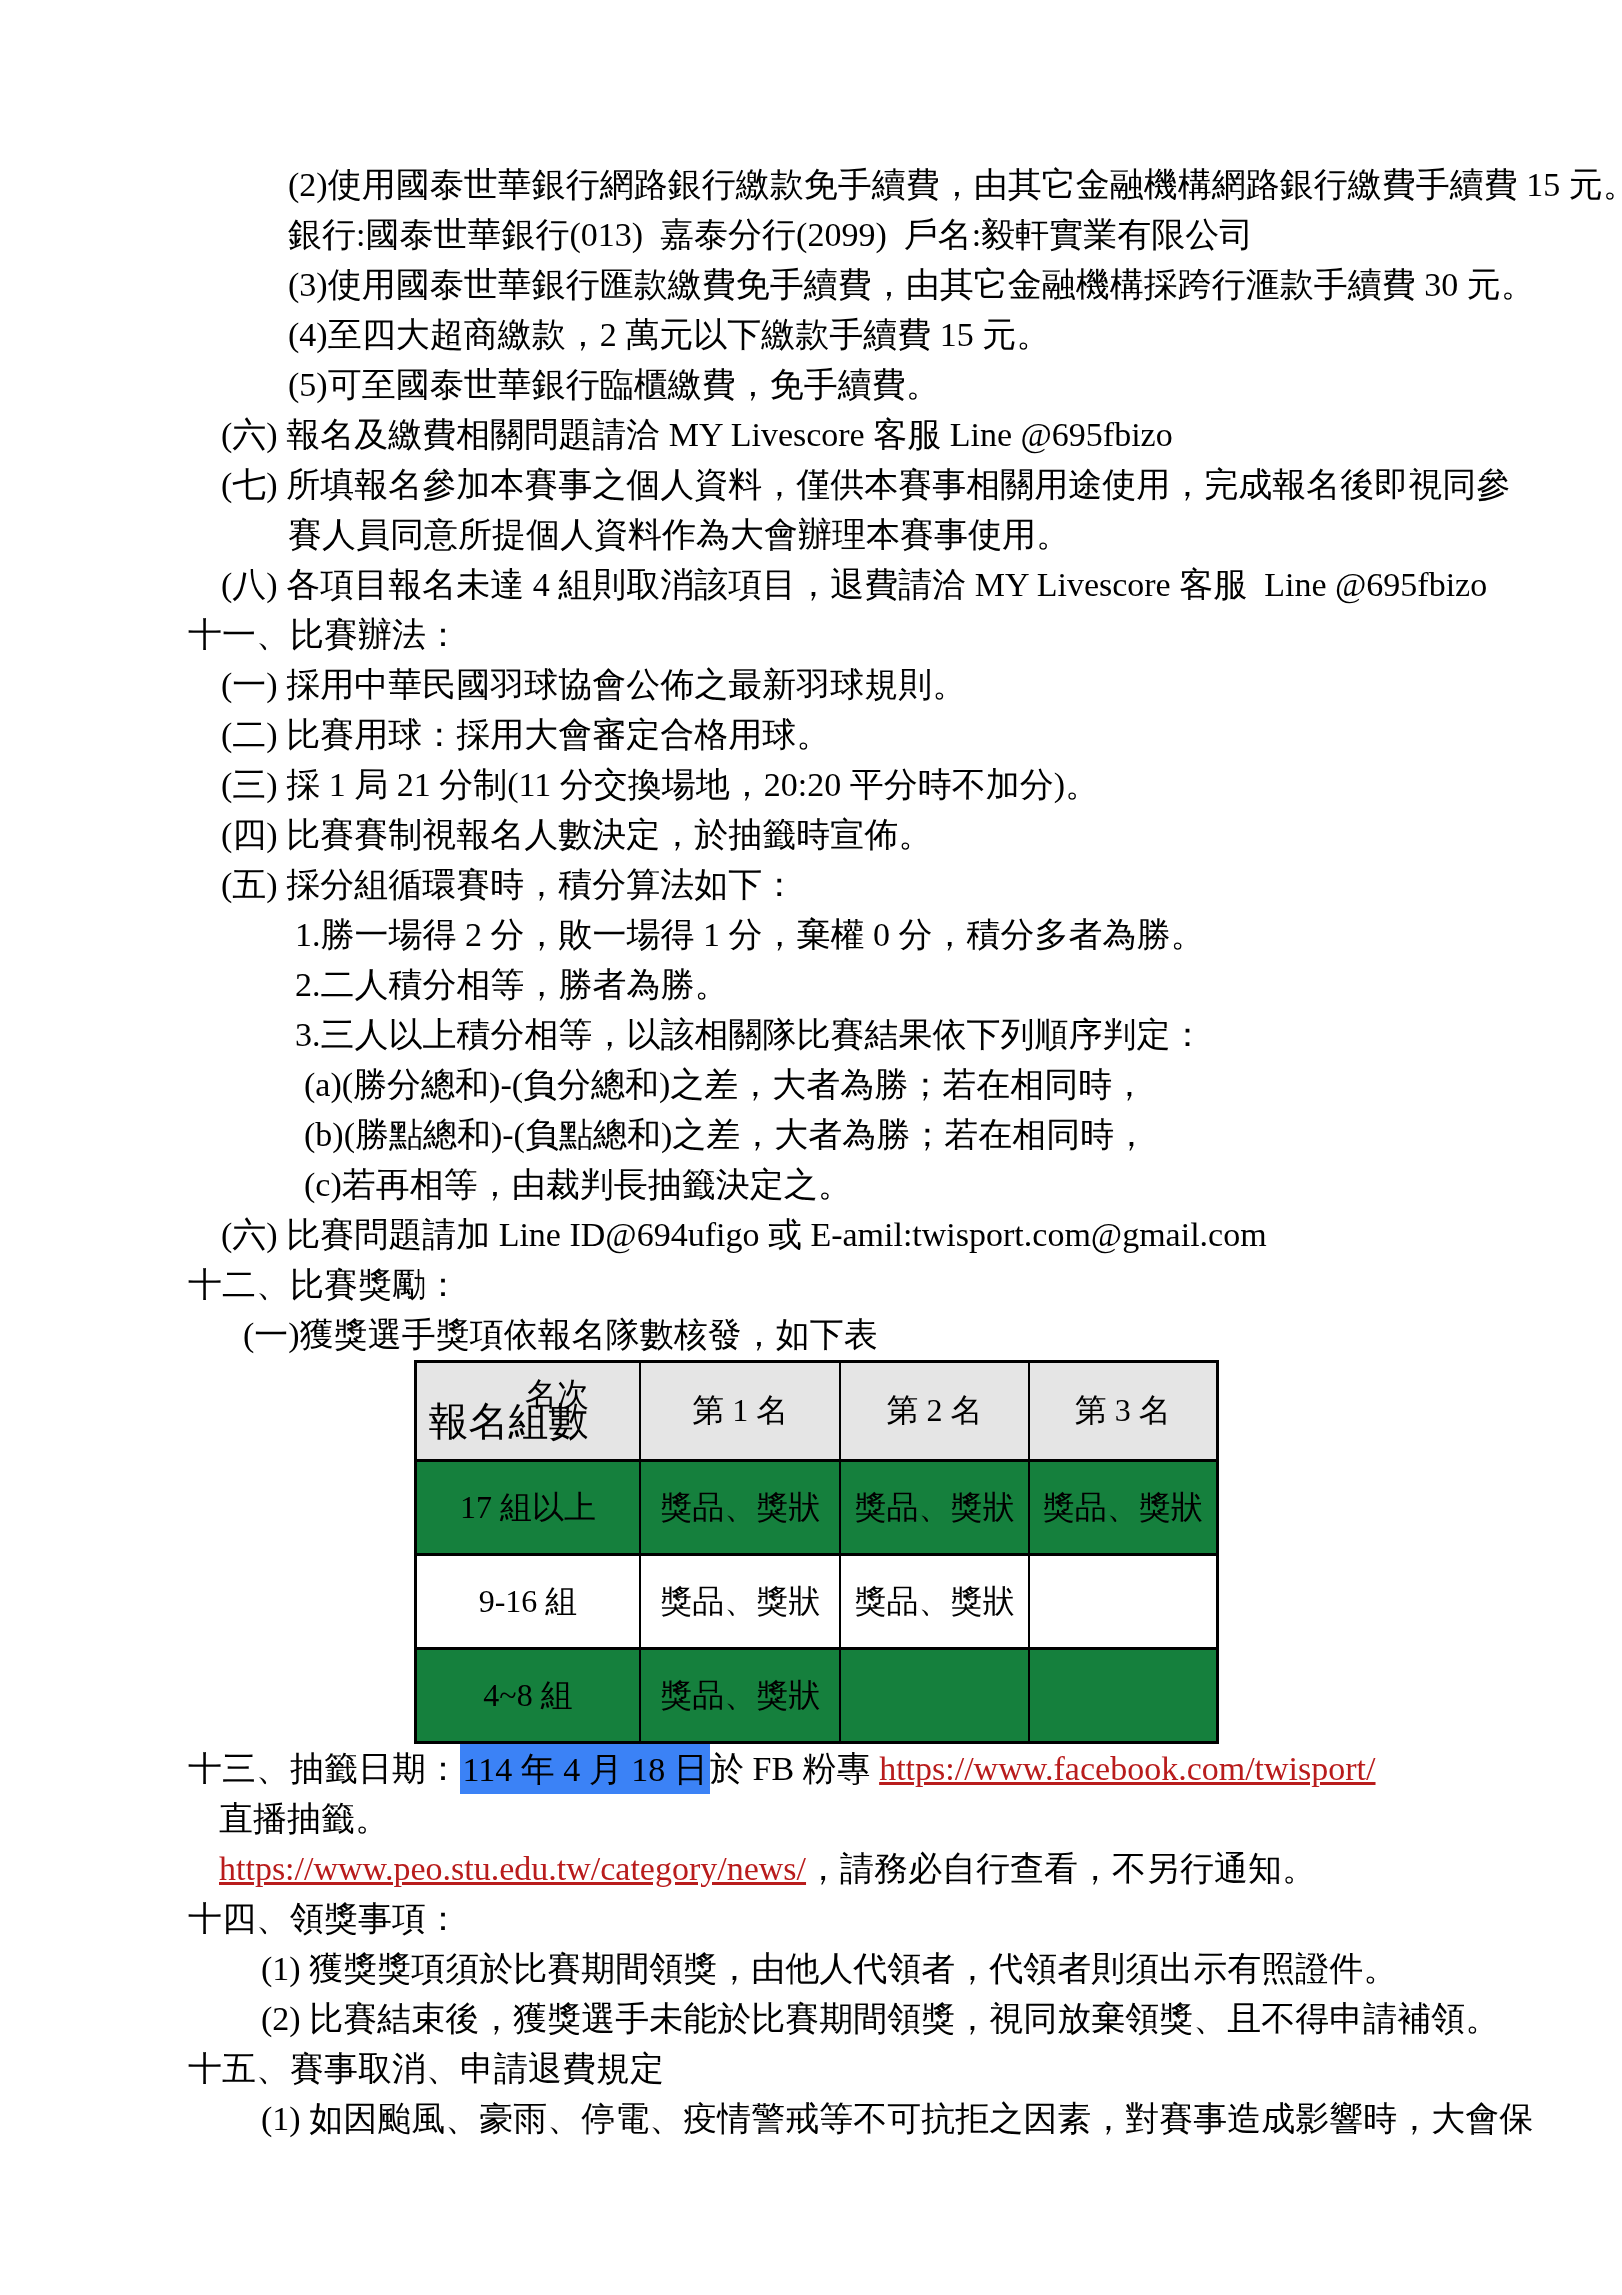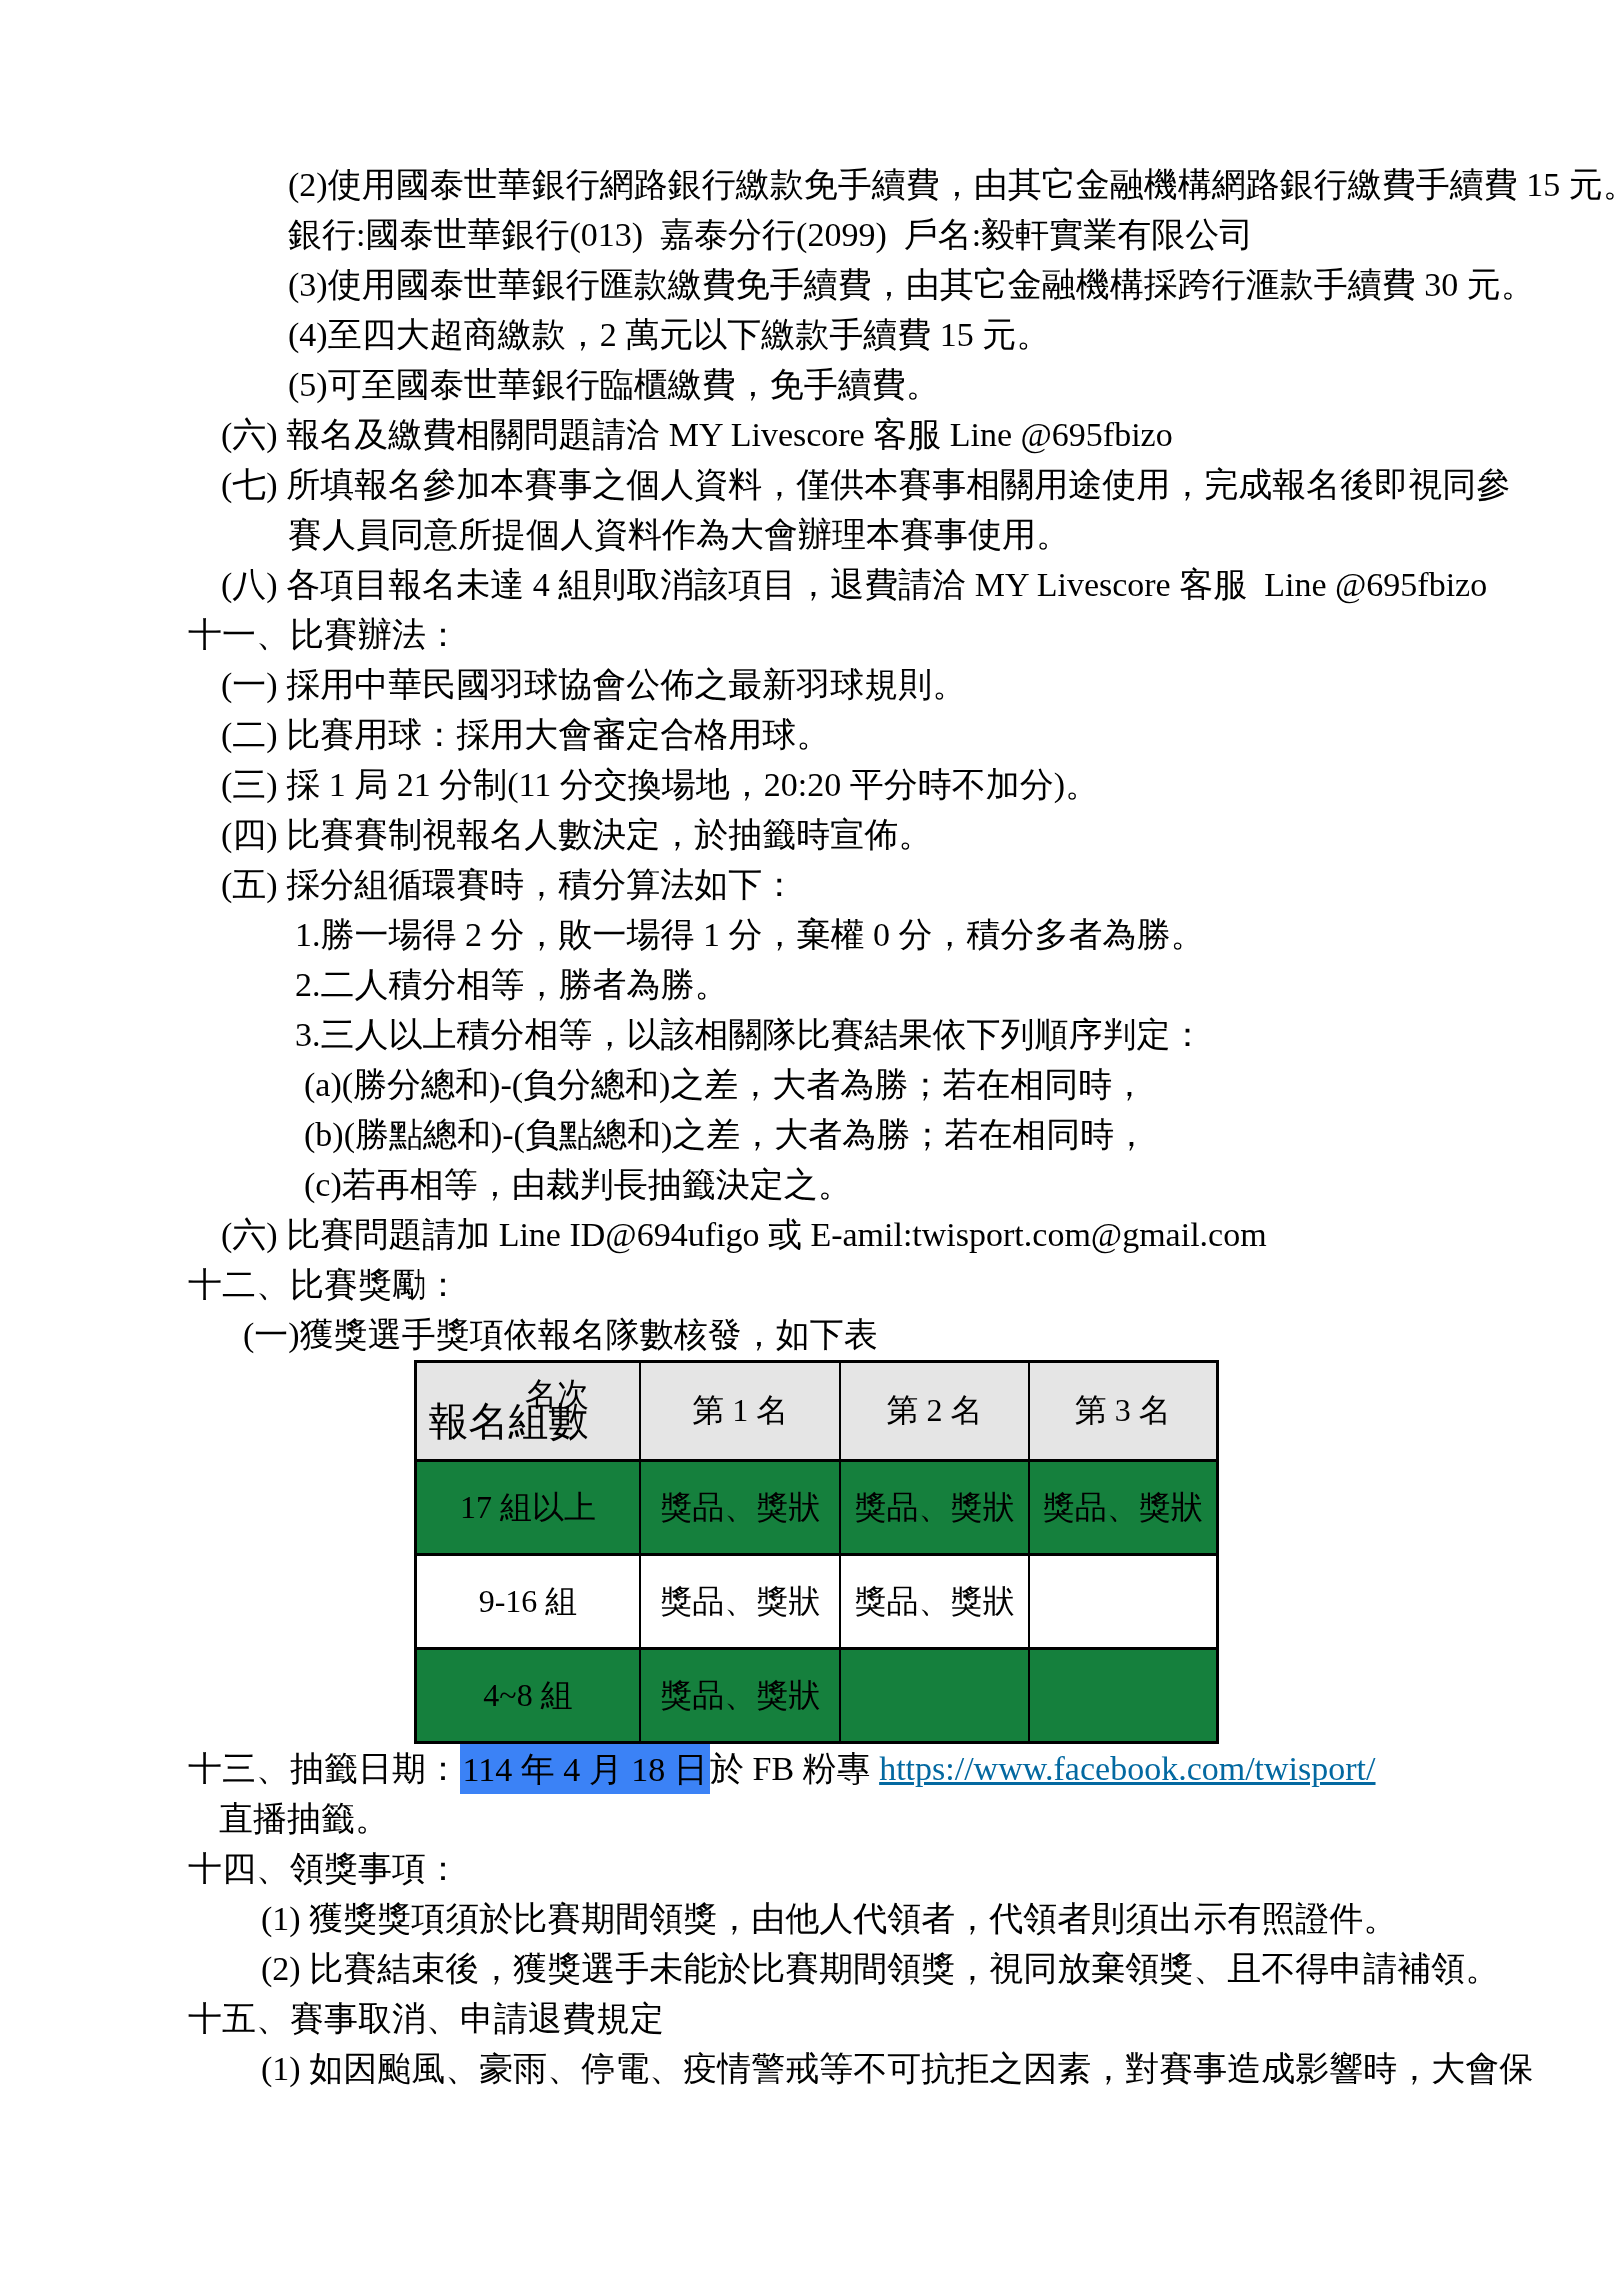--- a/index.html
+++ b/index.html
@@ -22,21 +22,21 @@
   .li-sec  {padding-left:188px;}
   .li-item {padding-left:221px;}
   .li-item2{padding-left:243px;}
   .li-paren{padding-left:261px;}
   .li-bank {padding-left:288px;}
   .li-num  {padding-left:295px;}
   .li-alpha{padding-left:304px;}
   .li-c13  {padding-left:219px;}
 
   .hl{background:#3b82f6;padding:6.5px 2.4px;}
-  .lnk{color:#0369a1;text-decoration:underline;cursor:pointer;}
+  .lnk{color:#b91c1c;text-decoration:underline;cursor:pointer;}
 
   
   .prize-table{
     border-collapse:collapse;
     margin-left:414px;
     margin-top:0;
     width:805px;
     table-layout:fixed;
     border:3.2px solid #000;
   }
@@ -127,20 +127,21 @@
         <td class="col-2"></td>
         <td class="col-3"></td>
       </tr>
     </tbody>
       </table>
 
     <div class="line li-sec"><span>十三、抽籤日期：</span><span class="hl">114 年 4 月 18 日</span><span>於 FB 粉專 </span><a class="lnk" href="#">https://www.facebook.com/twisport/</a></div>
 
     <div class="line li-c13">直播抽籤。</div>
 
+    <div class="line li-c13"><a class="lnk" href="#">https://www.peo.stu.edu.tw/category/news/</a><span>，請務必自行查看，不另行通知。</span></div>
 
     <div class="line li-sec">十四、領獎事項：</div>
     <div class="line li-paren">(1) 獲獎獎項須於比賽期間領獎，由他人代領者，代領者則須出示有照證件。</div>
     <div class="line li-paren">(2) 比賽結束後，獲獎選手未能於比賽期間領獎，視同放棄領獎、且不得申請補領。</div>
     <div class="line li-sec">十五、賽事取消、申請退費規定</div>
     <div class="line li-paren">(1) 如因颱風、豪雨、停電、疫情警戒等不可抗拒之因素，對賽事造成影響時，大會保</div>
 
   </div>
 </div>
 

